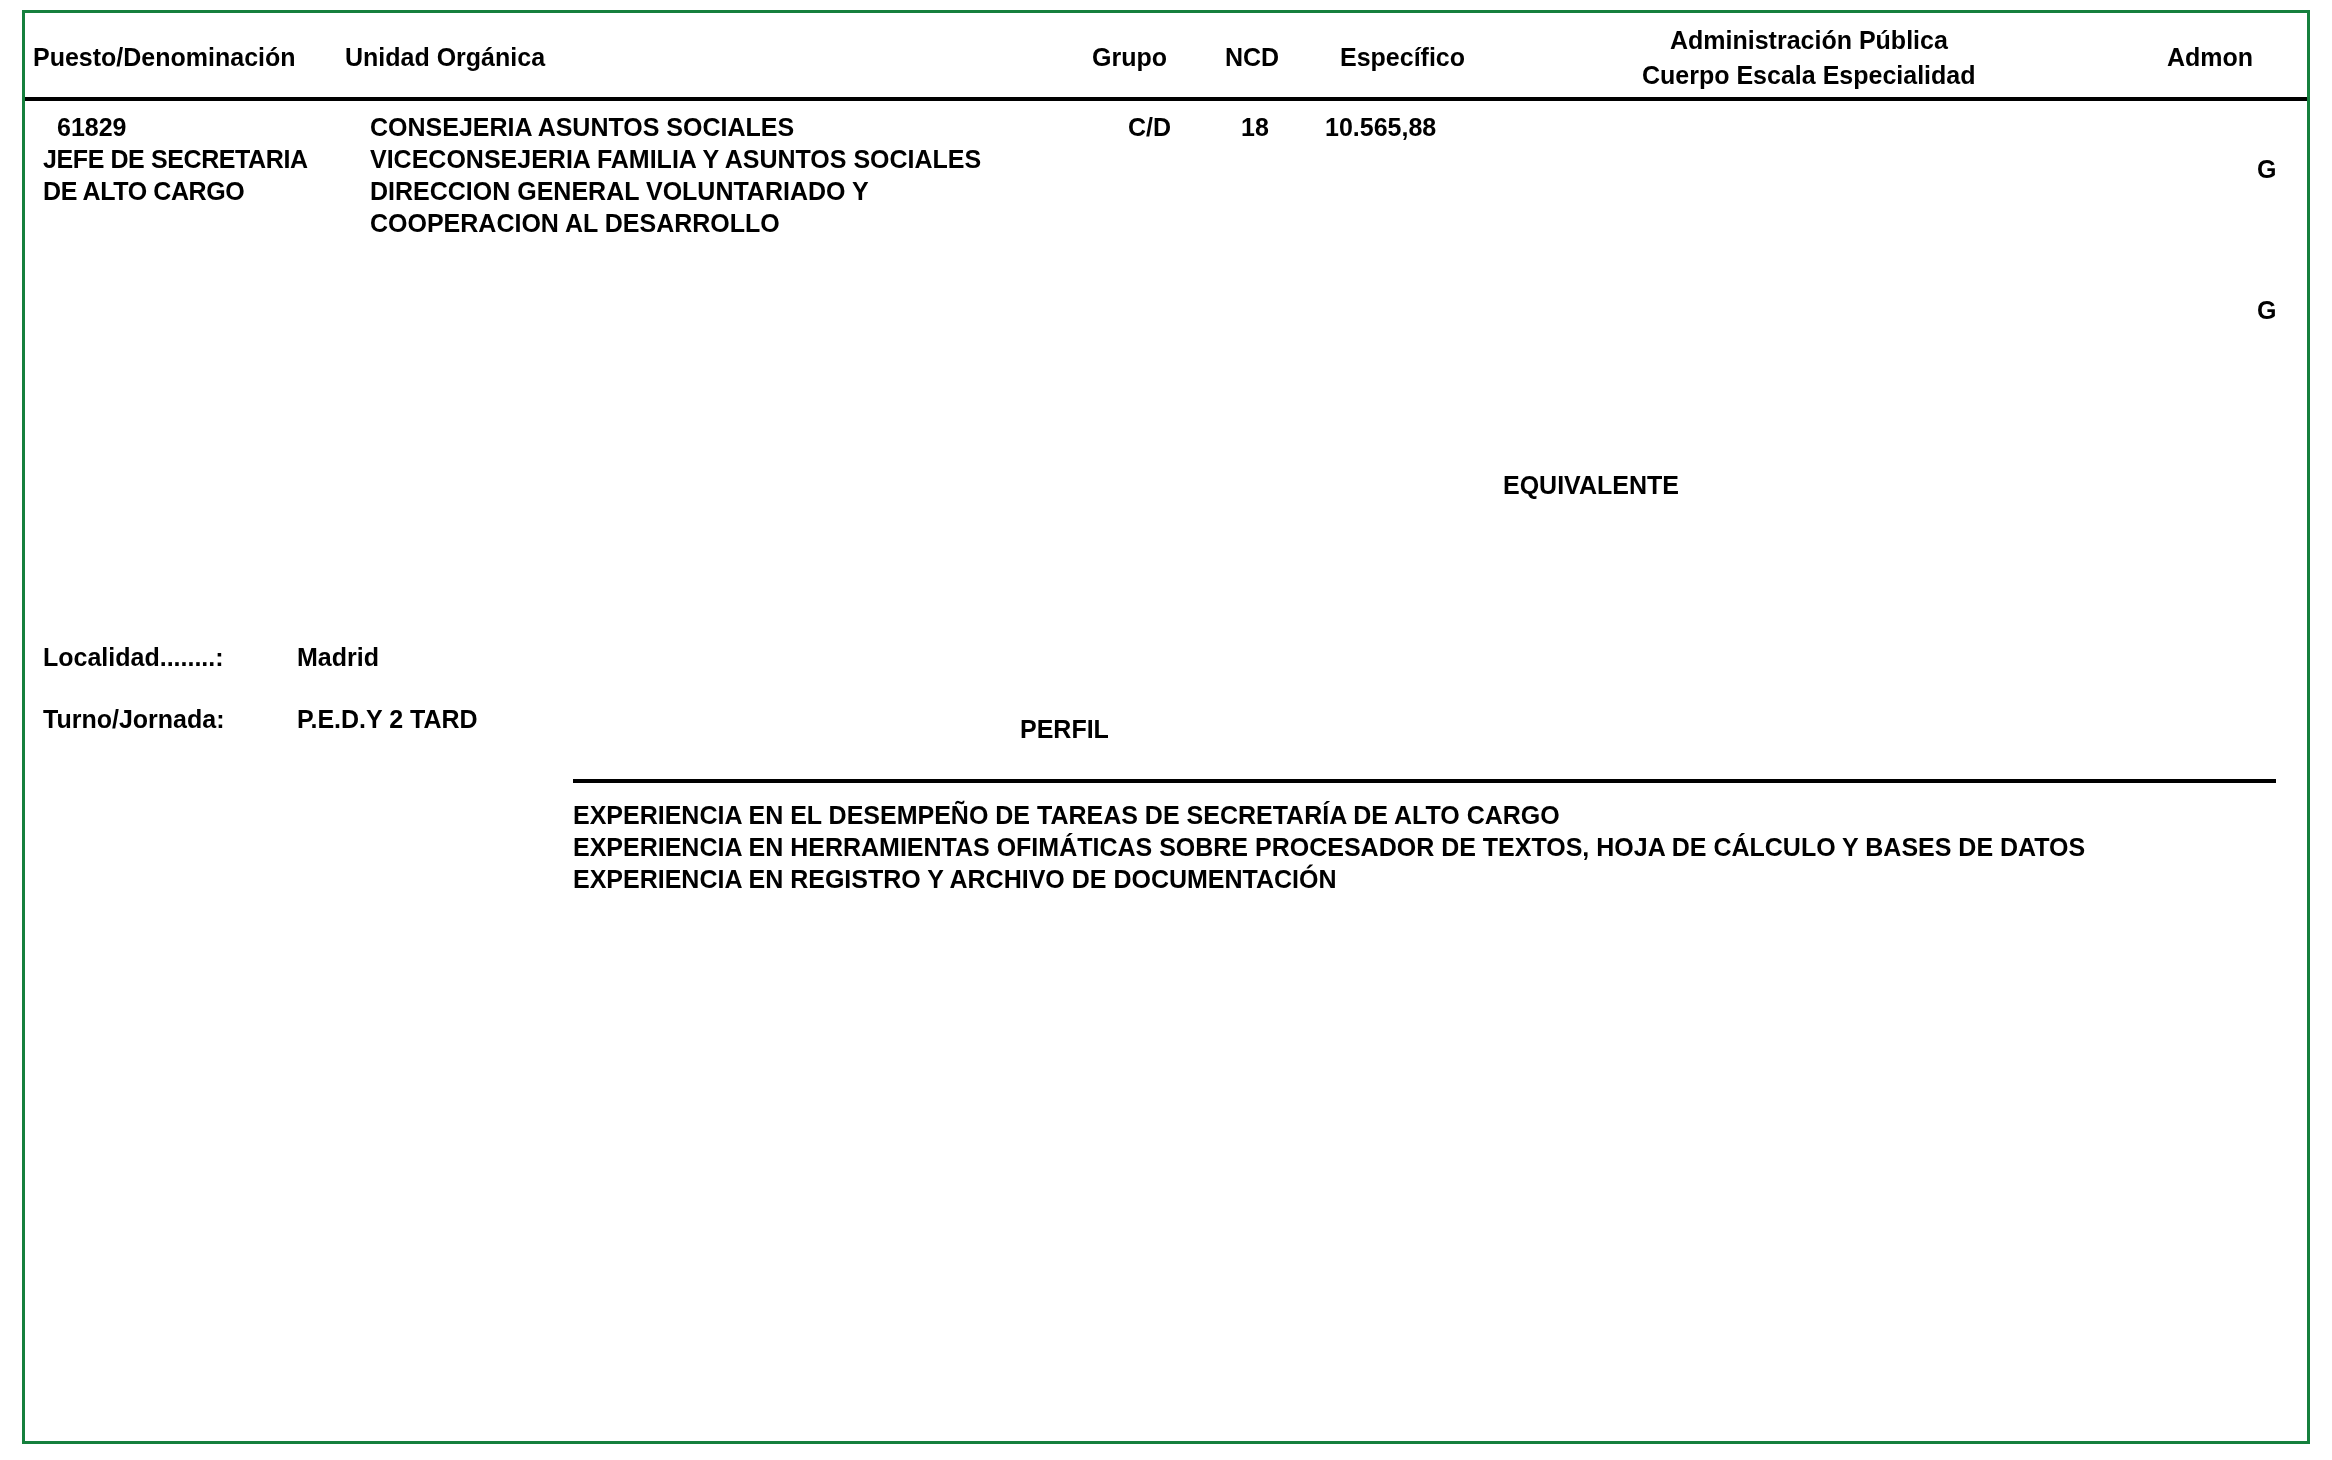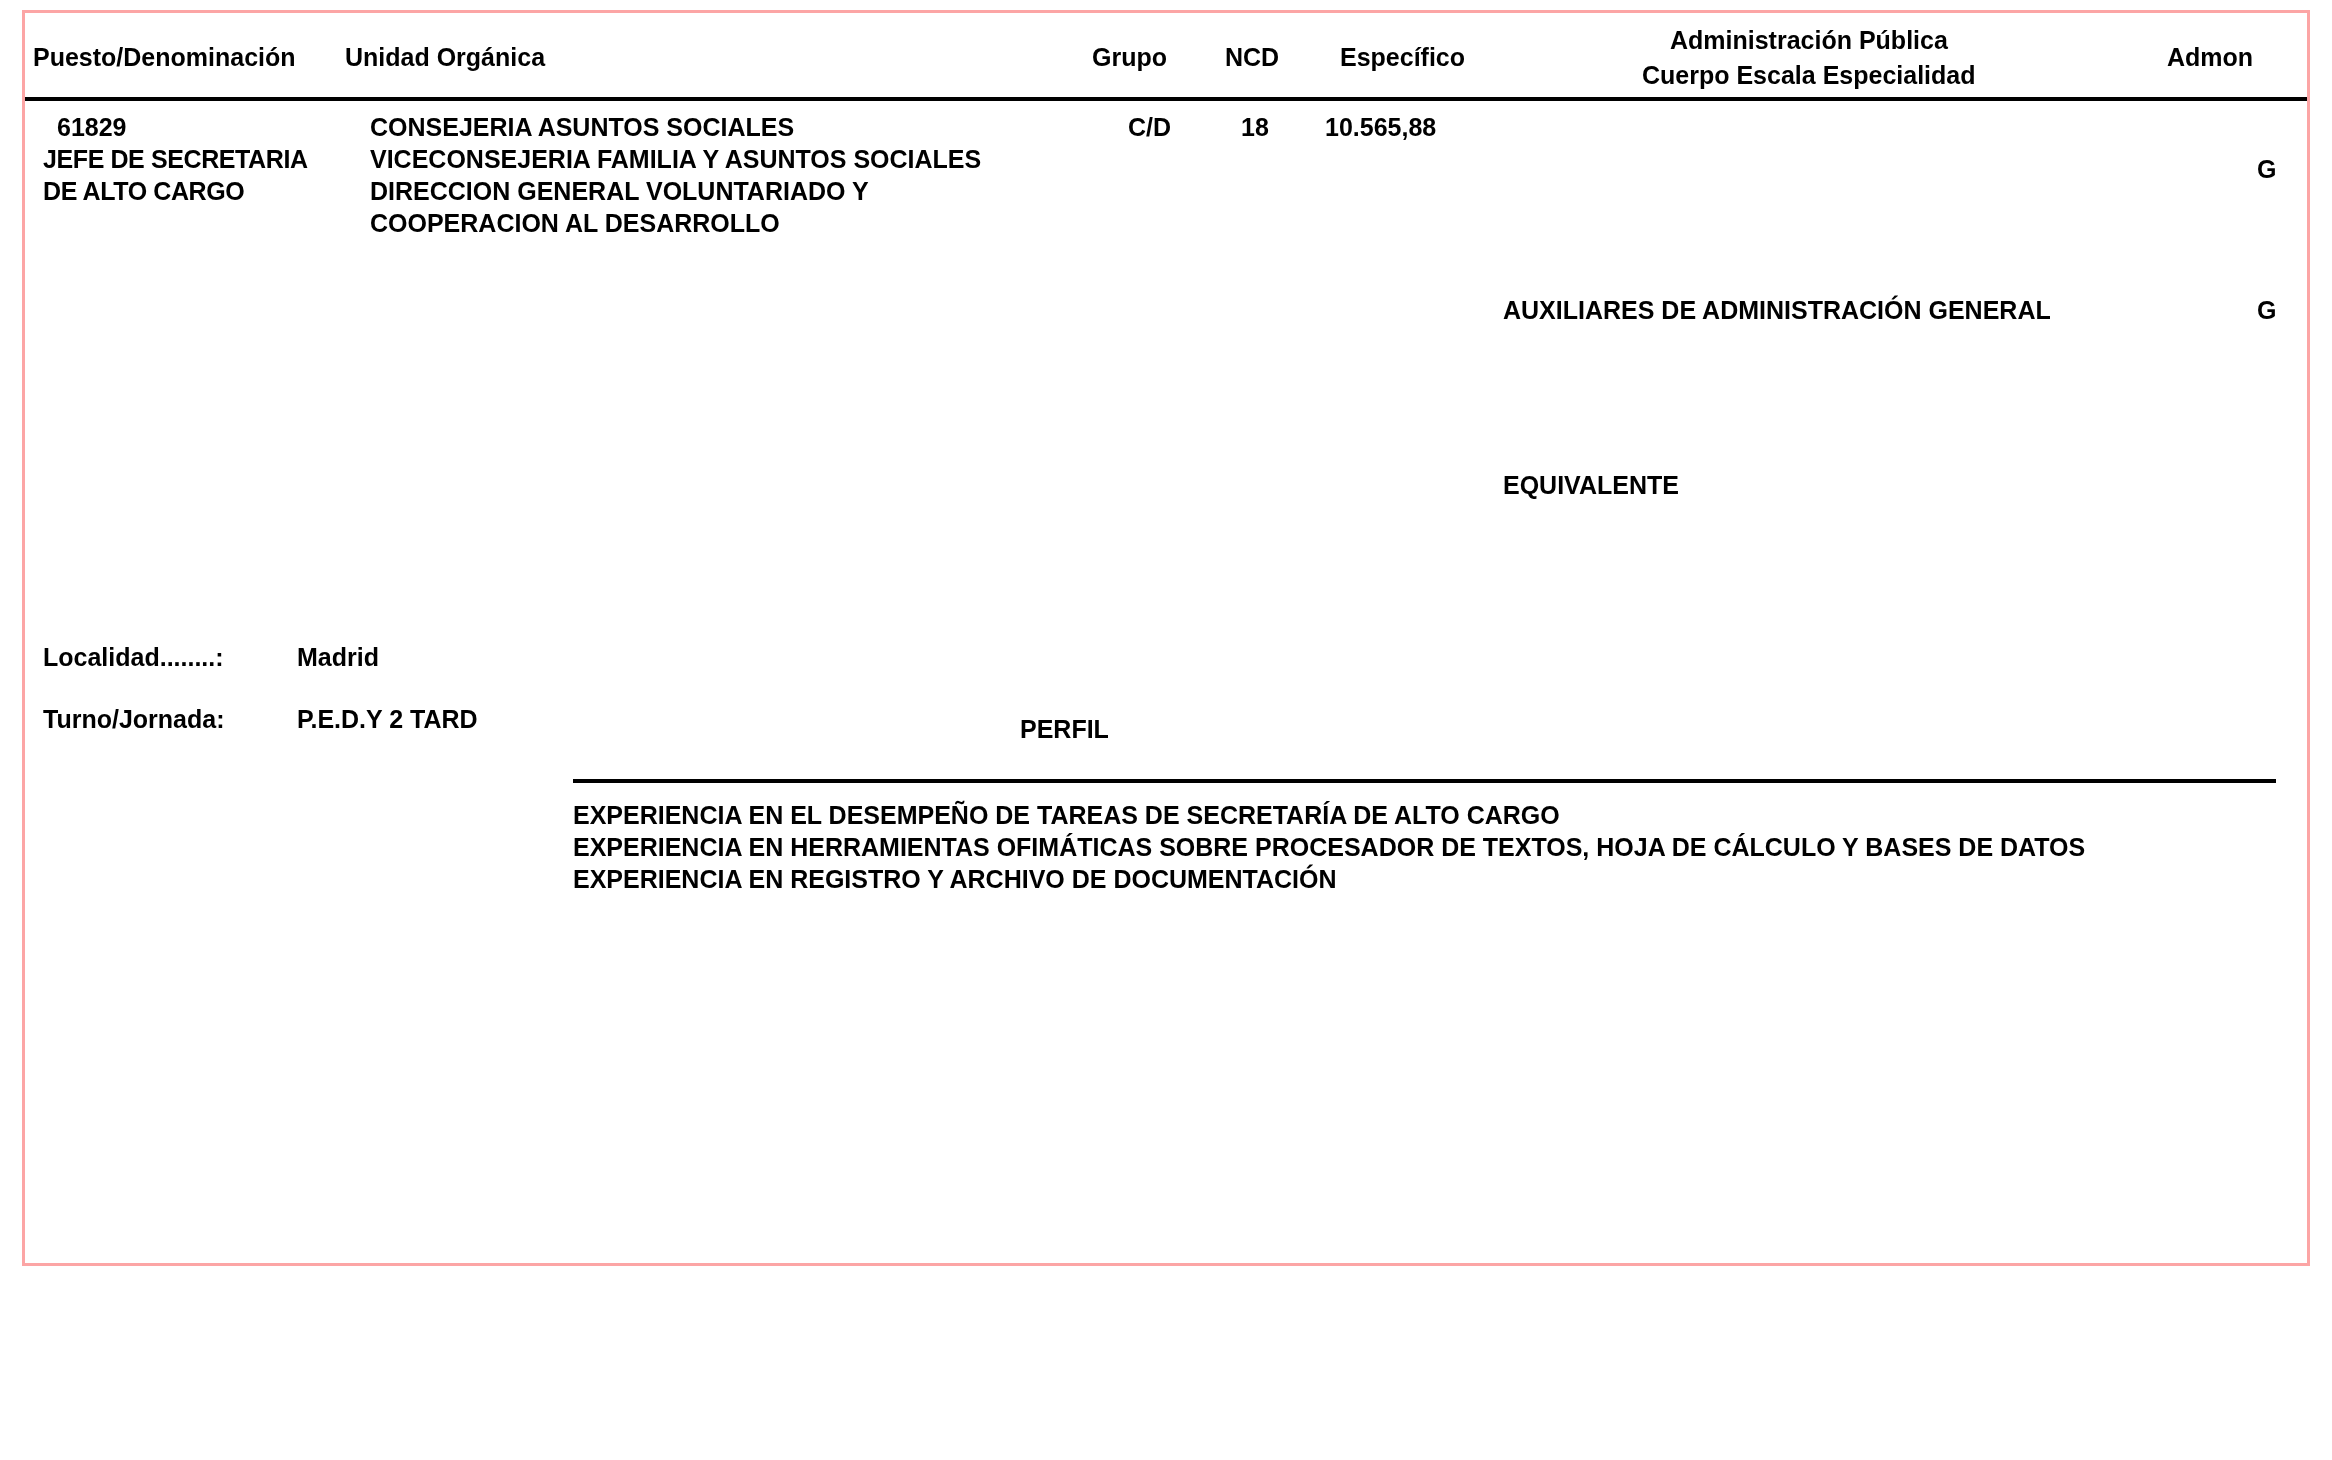--- a/index.html
+++ b/index.html
@@ -16,22 +16,22 @@
     width: 2332px;
     height: 1460px;
     box-sizing: border-box;
     background: #ffffff;
   }
   .sheet {
     position: absolute;
     left: 22px;
     top: 10px;
     width: 2288px;
-    height: 1256px;
-    border: 3px solid #fca5a5;
+    height: 1434px;
+    border: 3px solid #15803d;
     box-sizing: border-box;
   }
   .header-band {
     position: absolute;
     left: 0;
     top: 0;
     width: 100%;
     height: 88px;
     border-bottom: 4px solid #000000;
     box-sizing: border-box;
@@ -127,21 +127,20 @@
       <div class="cell unidad">CONSEJERIA ASUNTOS SOCIALES
 VICECONSEJERIA FAMILIA Y ASUNTOS SOCIALES
 DIRECCION GENERAL VOLUNTARIADO Y
 COOPERACION AL DESARROLLO</div>
       <div class="cell grupo">C/D</div>
       <div class="cell ncd">18</div>
       <div class="cell especifico">10.565,88</div>
 
       <div class="cell admon1">G</div>
 
-      <div class="cell cuerpo2">AUXILIARES DE ADMINISTRACIÓN GENERAL</div>
       <div class="cell admon2">G</div>
 
       <div class="cell equiv">EQUIVALENTE</div>
 
       <div class="cell loc-label">Localidad........:</div>
       <div class="cell loc-value">Madrid</div>
       <div class="cell turno-label">Turno/Jornada:</div>
       <div class="cell turno-value">P.E.D.Y 2 TARD</div>
 
       <div class="cell perfil-title">PERFIL</div>

